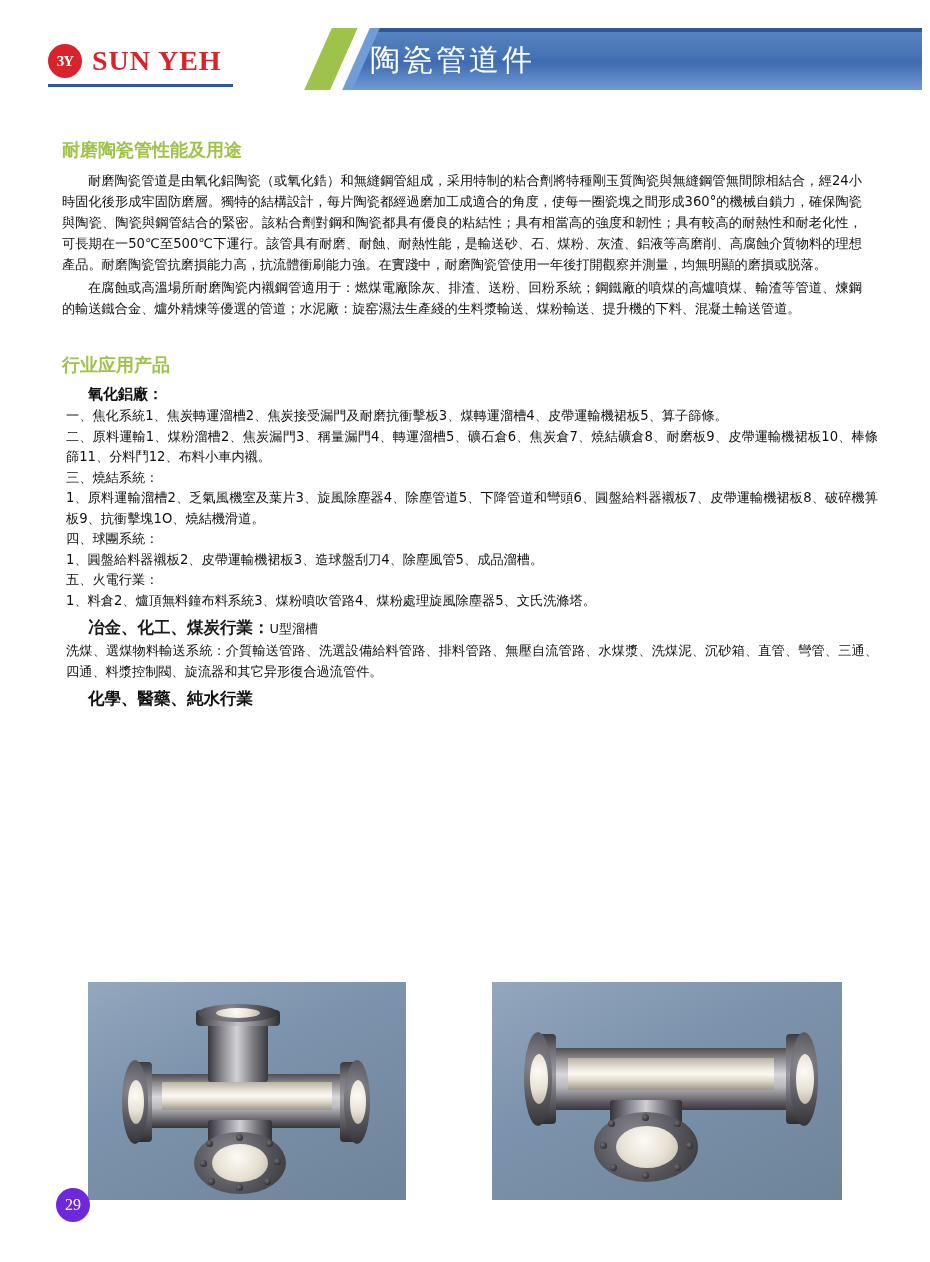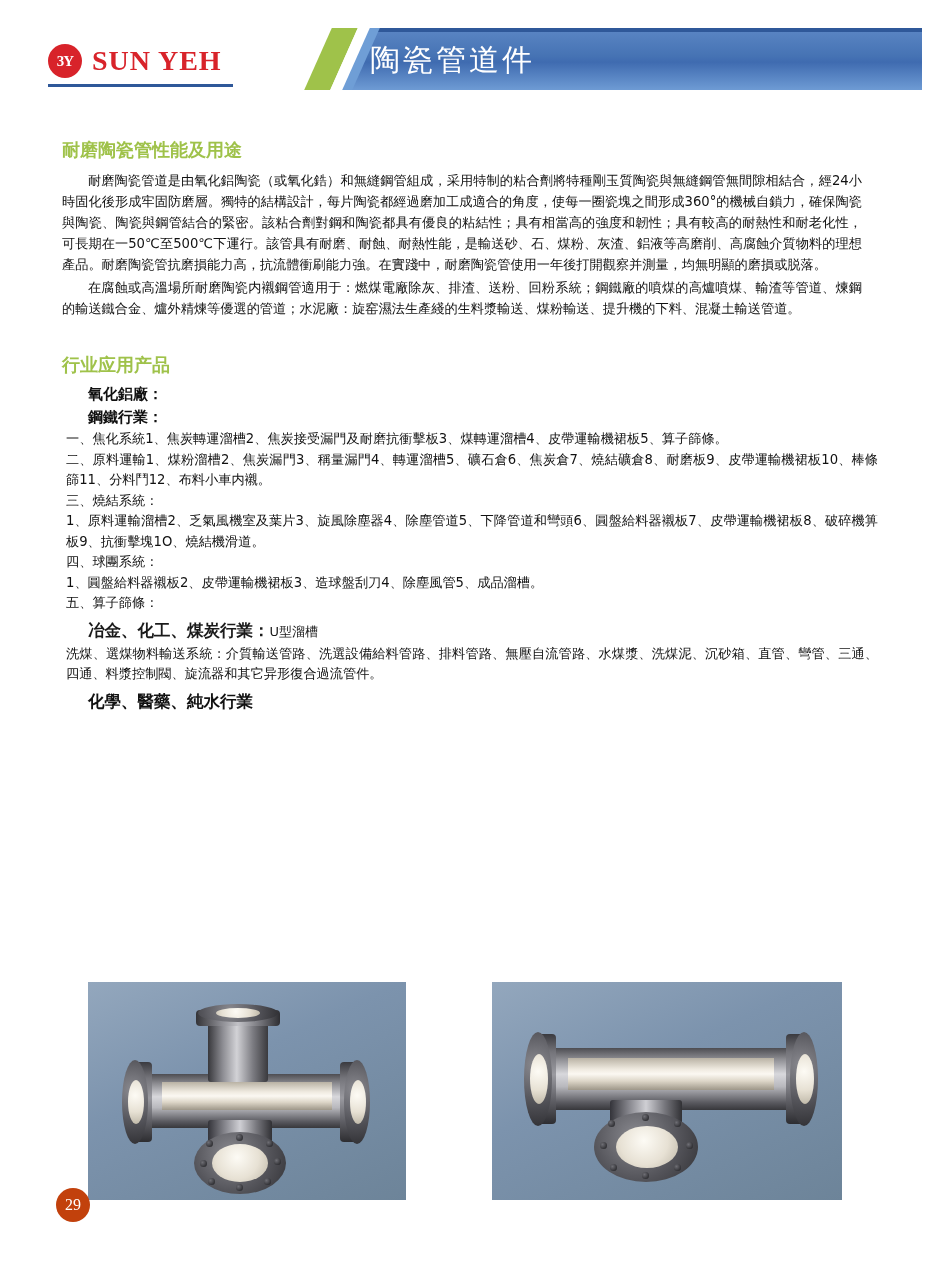--- a/index.html
+++ b/index.html
@@ -234,21 +234,21 @@
   }
 
   
   .page-badge {
     position: absolute;
     left: 56px;
     top: 1188px;
     width: 34px;
     height: 34px;
     border-radius: 50%;
-    background: #c2410c;
+    background: #6d28d9;
     color: #ffffff;
     display: flex;
     align-items: center;
     justify-content: center;
     font-size: 16px;
     font-family: "Liberation Serif", serif;
   }
 </style>
 </head>
 <body>
@@ -274,28 +274,28 @@
 <div class="content">
 
   <div class="sec-head">耐磨陶瓷管性能及用途</div>
   <p class="para indent">耐磨陶瓷管道是由氧化鋁陶瓷（或氧化鋯）和無縫鋼管組成，采用特制的粘合劑將特種剛玉質陶瓷與無縫鋼管無間隙相結合，經24小時固化後形成牢固防磨層。獨特的結構設計，每片陶瓷都經過磨加工成適合的角度，使每一圈瓷塊之間形成360°的機械自鎖力，確保陶瓷與陶瓷、陶瓷與鋼管結合的緊密。該粘合劑對鋼和陶瓷都具有優良的粘結性；具有相當高的強度和韌性；具有較高的耐熱性和耐老化性，可長期在一50℃至500℃下運行。該管具有耐磨、耐蝕、耐熱性能，是輸送砂、石、煤粉、灰渣、鋁液等高磨削、高腐蝕介質物料的理想產品。耐磨陶瓷管抗磨損能力高，抗流體衝刷能力強。在實踐中，耐磨陶瓷管使用一年後打開觀察并測量，均無明顯的磨損或脱落。</p>
   <p class="para indent" style="margin-top:2px">在腐蝕或高溫場所耐磨陶瓷内襯鋼管適用于：燃煤電廠除灰、排渣、送粉、回粉系統；鋼鐵廠的噴煤的高爐噴煤、輸渣等管道、煉鋼的輸送鐵合金、爐外精煉等優選的管道；水泥廠：旋窑濕法生產綫的生料漿輸送、煤粉輸送、提升機的下料、混凝土輸送管道。</p>
 
   <div class="sec-head">行业应用产品</div>
 
   <div class="sub-head">氧化鋁廠：</div>
 
-  <div class="sub-head">鋼鐵行業：</div>
   <p class="body-line">一、焦化系統1、焦炭轉運溜槽2、焦炭接受漏門及耐磨抗衝擊板3、煤轉運溜槽4、皮帶運輸機裙板5、算子篩條。</p>
   <p class="body-line">二、原料運輸1、煤粉溜槽2、焦炭漏門3、稱量漏門4、轉運溜槽5、礦石倉6、焦炭倉7、燒結礦倉8、耐磨板9、皮帶運輸機裙板10、棒條篩11、分料鬥12、布料小車内襯。</p>
   <p class="body-line">三、燒結系統：</p>
   <p class="body-line">1、原料運輸溜槽2、乏氣風機室及葉片3、旋風除塵器4、除塵管道5、下降管道和彎頭6、圓盤給料器襯板7、皮帶運輸機裙板8、破碎機箅板9、抗衝擊塊1O、燒結機滑道。</p>
   <p class="body-line">四、球團系統：</p>
   <p class="body-line">1、圓盤給料器襯板2、皮帶運輸機裙板3、造球盤刮刀4、除塵風管5、成品溜槽。</p>
-  <p class="body-line">五、算子篩條：</p>
+  <p class="body-line">五、火電行業：</p>
+  <p class="body-line">1、料倉2、爐頂無料鐘布料系統3、煤粉噴吹管路4、煤粉處理旋風除塵器5、文氏洗滌塔。</p>
 
   <div class="sub-head-inline">
     <span>冶金、化工、煤炭行業：</span><span class="tail">U型溜槽</span>
   </div>
   <p class="body-line">洗煤、選煤物料輸送系統：介質輸送管路、洗選設備給料管路、排料管路、無壓自流管路、水煤漿、洗煤泥、沉砂箱、直管、彎管、三通、四通、料漿控制閥、旋流器和其它异形復合過流管件。</p>
 
   <div class="sub-head-lg">化學、醫藥、純水行業</div>
 </div>
 
 <div class="images">

